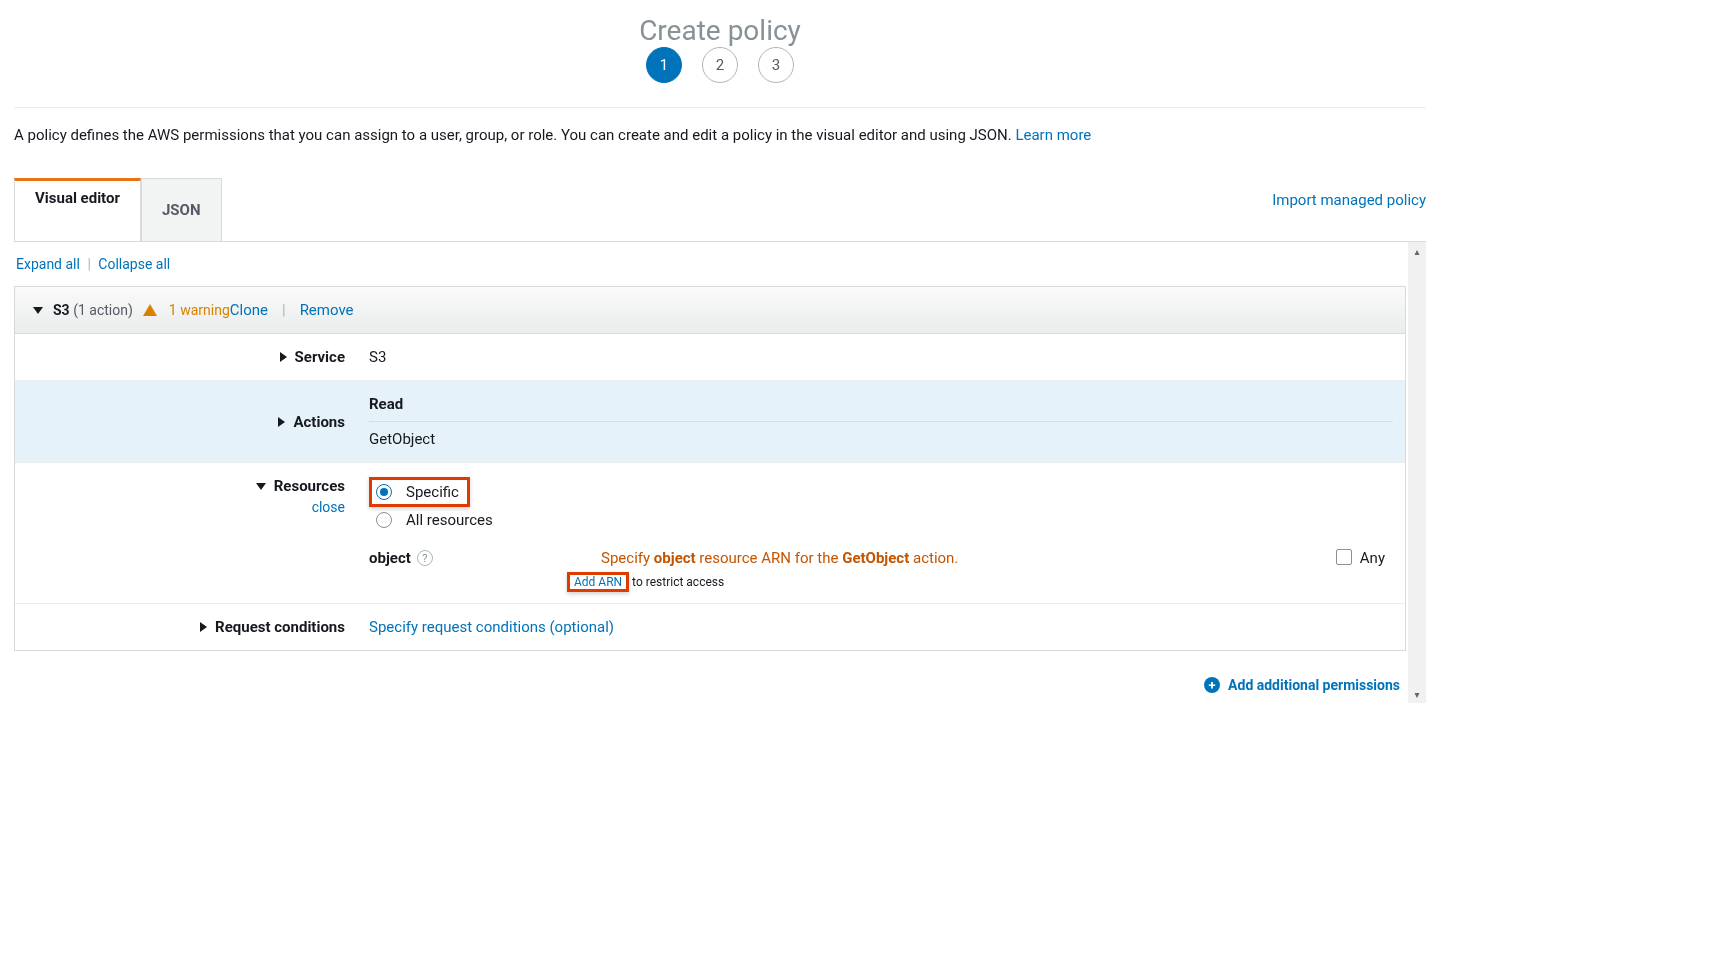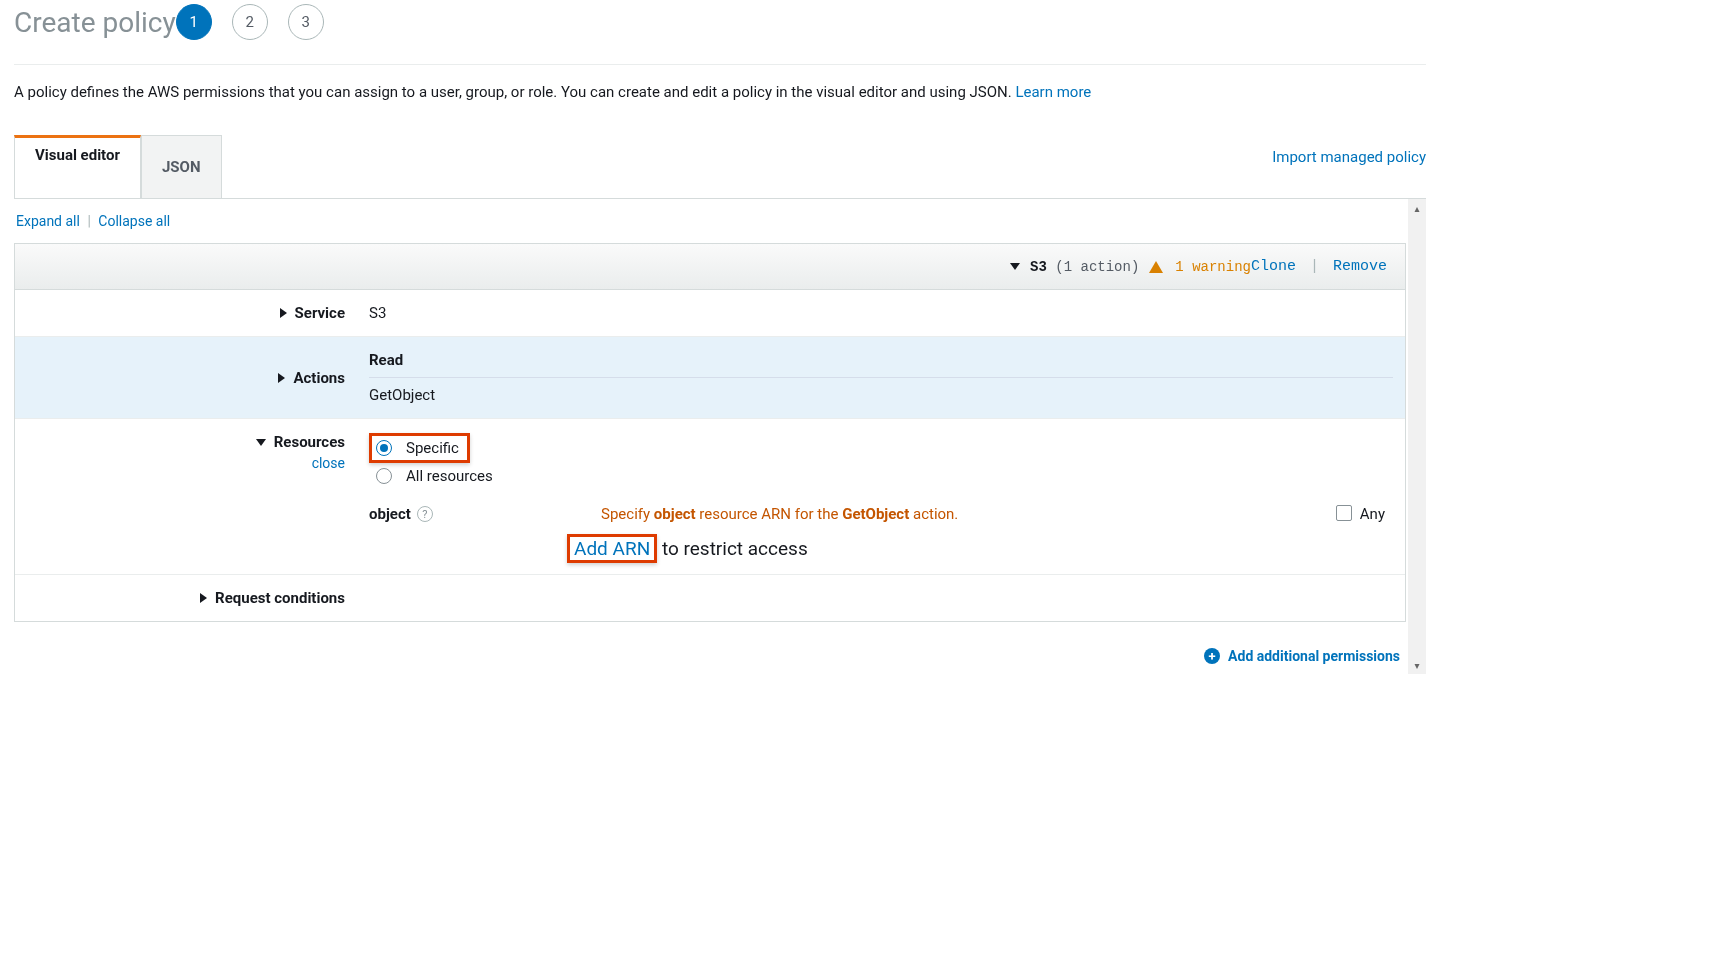--- a/index.html
+++ b/index.html
@@ -1,41 +1,41 @@
 <!DOCTYPE html>
 <html><head>
 <meta charset="utf-8">
 <style>
 * { box-sizing: border-box; margin: 0; padding: 0; }
 body { font-family: "Amazon Ember", "Helvetica Neue", Roboto, Arial, sans-serif; font-size: 14px; color: #16191f; background: #fff; }
 
 .container { width: 1440px; margin: 0; padding: 0 14px; position: relative; }
 
-.header-row { display: flex; justify-content: flex-start; align-items: center; padding: 4px 0 24px; border-bottom: 1px solid #eaeded; }
+.header-row { display: flex; justify-content: center; align-items: center; padding: 14px 0 24px; border-bottom: 1px solid #eaeded; flex-direction: column; }
 .page-title { font-size: 28px; font-weight: 400; color: #879196; }
 .steps { display: flex; gap: 20px; }
 .step { width: 36px; height: 36px; border-radius: 50%; display: flex; align-items: center; justify-content: center; font-size: 15px; border: 1px solid #aab7b8; color: #545b64; background: #fff; }
 .step.active { background: #0073bb; border-color: #0073bb; color: #fff; }
 
 .intro-row { padding: 18px 0 14px; font-size: 15px; color: #16191f; }
 .link { color: #0073bb; text-decoration: none; cursor: pointer; }
 
 .tabs-row { display: flex; align-items: center; justify-content: space-between; border-bottom: 1px solid #d5dbdb; }
 .tabs { display: flex; }
 .tab { padding: 22px 20px; font-size: 15px; font-weight: 700; color: #545b64; background: #f2f3f3; border: 1px solid #d5dbdb; border-bottom: none; cursor: pointer; margin-top: 20px; }
 .tab.active { background: #fff; color: #16191f; border-top: 3px solid #ec7211; padding-top: 8px; }
 .import-link { font-size: 15px; color: #0073bb; cursor: pointer; }
 
 .scroll-area { position: relative; padding-right: 20px; }
 
 .expand-row { padding: 14px 2px; }
 .pipe { color: #aab7b8; padding: 0 4px; }
 
 .panel { border: 1px solid #d5dbdb; }
-.panel-header { display: flex; align-items: center; justify-content: flex-end; padding: 14px 18px; background: linear-gradient(#fafafa,#eaeded); border-bottom: 1px solid #d5dbdb; cursor: pointer; font-family: Liberation Mono, monospace; }
+.panel-header { display: flex; align-items: center; justify-content: flex-start; padding: 14px 18px; background: linear-gradient(#fafafa,#eaeded); border-bottom: 1px solid #d5dbdb; cursor: pointer; }
 .panel-header-left { display: flex; align-items: center; gap: 10px; }
 .caret { display: inline-block; width: 0; height: 0; }
 .caret.down { border-left: 5px solid transparent; border-right: 5px solid transparent; border-top: 7px solid #16191f; }
 .caret.right { border-top: 5px solid transparent; border-bottom: 5px solid transparent; border-left: 7px solid #16191f; }
 .service-name { font-weight: 700; }
 .action-count { color: #545b64; font-weight: 400; }
 .warn-icon { display: inline-block; width: 0; height: 0; border-left: 7px solid transparent; border-right: 7px solid transparent; border-bottom: 12px solid #d98100; position: relative; margin-right: 2px;}
 .warn-text { color: #d98100; }
 .panel-header-right { display: flex; gap: 10px; font-size: 15px; }
 
@@ -56,21 +56,21 @@
 .radio-label { font-size: 15px; color: #16191f; }
 .radio-group.highlight-box { border: 3px solid #de3b00; padding: 3px 8px 3px 4px; display: inline-flex; align-items: center; gap: 14px; box-shadow: 0 2px 4px rgba(0,0,0,0.18); }
 
 .resource-block { margin-top: 20px; display: flex; align-items: flex-start; }
 .resource-label-col { width: 198px; display: flex; align-items: center; gap: 6px; }
 .resource-label { font-weight: 700; font-size: 15px; }
 .qmark { width: 16px; height: 16px; border-radius: 50%; border: 1px solid #aab7b8; display: inline-flex; align-items: center; justify-content: center; font-size: 11px; color: #879196; }
 .resource-text-col { flex: 1; }
 .orange-text { color: #c45500; font-size: 15px; margin-left: 34px; }
 .orange-text b { font-weight: 700; }
-.arn-row { margin-top: 14px; font-size: 19px; }
+.arn-row { margin-top: 8px; font-size: 12px; }
 .add-arn-box { color: #0073bb; border: 3px solid #de3b00; padding: 0 4px; box-shadow: 0 2px 4px rgba(0,0,0,0.18); cursor: pointer; }
 .any-col { display: flex; align-items: flex-start; gap: 8px; padding-right: 8px; }
 .checkbox { width: 16px; height: 16px; border: 1px solid #879196; border-radius: 2px; }
 
 .add-perm-row { display: flex; justify-content: flex-end; padding: 26px 6px 10px; align-items: center; gap: 8px; }
 .plus-circle { width: 16px; height: 16px; border-radius: 50%; background: #0073bb; color: #fff; display: inline-flex; align-items: center; justify-content: center; font-size: 13px; font-weight: 700; line-height: 1; }
 .add-perm-text { color: #0073bb; font-weight: 700; cursor: pointer; }
 
 .scrollbar { position: absolute; right: 0; top: 0; bottom: 0; width: 18px; background: #f1f1f1; display: flex; flex-direction: column; justify-content: space-between; align-items: center; }
 .sb-btn { width: 18px; height: 18px; display: flex; align-items: center; justify-content: center; font-size: 10px; color: #666; cursor: pointer; }
@@ -193,20 +193,23 @@
         </div>
       </div>
 
       <div class="row last">
         <div class="label-col">
           <div class="label-line">
             <span class="caret right"></span>
             <span>Request conditions</span>
           </div>
         </div>
+        <div class="value-col">
+          <a class="link">Specify request conditions (optional)</a>
+        </div>
       </div>
 
     </div>
 
     <div class="add-perm-row">
       <span class="plus-circle">+</span>
       <a class="add-perm-text">Add additional permissions</a>
     </div>
 
     <div class="scrollbar">

